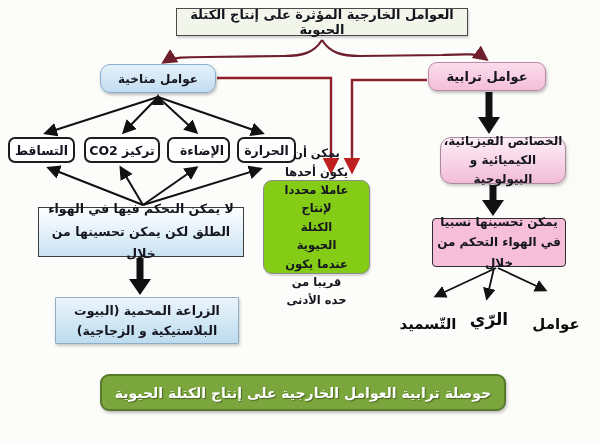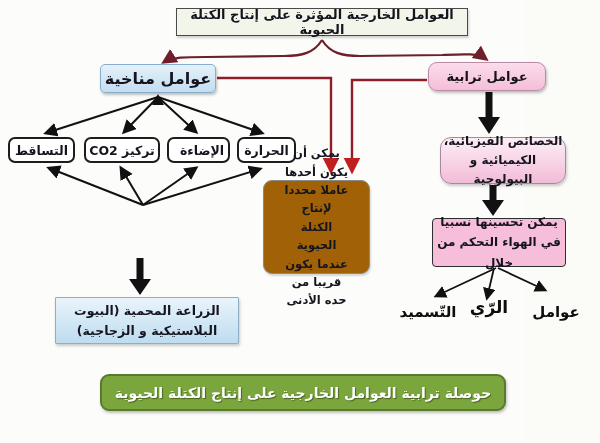--- a/index.html
+++ b/index.html
@@ -20,22 +20,22 @@
   }
   .title-box{
     left:176px;top:8px;width:292px;height:28px;
     background:#f2f5ea;border:1.6px solid #4a4a4a;
     font-size:13px;
     box-shadow:1px 2px 2px rgba(0,0,0,.18);
   }
   .climatic-box{
     left:100px;top:64px;width:116px;height:29px;
     background:linear-gradient(#e4f1fa,#c3ddf0);
-    border:1.4px solid #87aecf;border-radius:5px;
-    font-size:16px;
+    border:1.4px solid #87aecf;border-radius:10px;
+    font-size:12px;
     box-shadow:1px 2px 3px rgba(0,0,0,.25);
   }
   .soil-box{
     left:428px;top:62px;width:118px;height:29px;
     background:linear-gradient(#fbdcec,#f4bfd8);
     border:1.4px solid #bb8aa5;border-radius:9px;
     font-size:13px;
     box-shadow:1px 2px 3px rgba(0,0,0,.25);
     text-align:center;
   }
@@ -43,21 +43,21 @@
     top:137px;height:26px;
     background:#ffffff;border:2px solid #1d1d1d;border-radius:7px;
     font-size:12.5px;
   }
   .factor-precip{left:8px;width:67px;}
   .factor-co2{left:84px;width:76px;}
   .factor-light{left:167px;width:63px;padding-left:7px;}
   .factor-heat{left:237px;width:59px;}
   .limiting-box{
     left:263px;top:180px;width:107px;height:94px;
-    background:#a16207;border:1.6px solid #8a8a8a;border-radius:9px;
+    background:#84cc16;border:1.6px solid #8a8a8a;border-radius:9px;
     font-size:11.5px;line-height:1.6;padding:3px 20px;
     box-shadow:1px 2px 2px rgba(0,0,0,.15);
   }
   .control-box{
     left:38px;top:207px;width:206px;height:50px;
     background:linear-gradient(#fefefe,#c9e2f2);
     border:1.3px solid #3c3c3c;
     font-size:12.5px;line-height:1.8;
   }
   .greenhouse-box{
@@ -75,21 +75,21 @@
     box-shadow:1px 2px 3px rgba(0,0,0,.2);
   }
   .improve-box{
     left:432px;top:218px;width:134px;height:49px;
     background:#f6bed9;
     border:1.3px solid #2e2e2e;border-radius:4px;
     font-size:12px;line-height:1.7;
   }
   .method{
     position:absolute;z-index:2;direction:rtl;text-align:center;
-    font-weight:900;color:#0c0c0c;
+    font-weight:900;color:#0c0c0c;margin-top:12px;
   }
   .method-tasmid{left:392px;top:303px;width:72px;font-size:15px;}
   .method-rayy{left:466px;top:297px;width:46px;font-size:17px;}
   .method-harth{left:527px;top:303px;width:58px;font-size:15px;}
   .summary-box{
     left:100px;top:374px;width:406px;height:37px;
     background:#7ba63d;border:2.4px solid #587a2c;border-radius:9px;
     color:#ffffff;font-size:14px;
     text-shadow:1px 1px 1px rgba(40,60,10,.6);
     box-shadow:1px 2px 3px rgba(0,0,0,.25);
@@ -160,20 +160,21 @@
 
   <div class="box soil-box">عوامل ترابية</div>
 
   <div class="box factor-box factor-precip">التساقط</div>
   <div class="box factor-box factor-co2">تركيز CO2</div>
   <div class="box factor-box factor-light">الإضاءة</div>
   <div class="box factor-box factor-heat">الحرارة</div>
 
   <div class="box limiting-box">يمكن أن يكون أحدها عاملا محددا لإنتاج الكتلة الحيوية عندما يكون قريبا من حده الأدنى</div>
 
+  <div class="box control-box">لا يمكن التحكم فيها في الهواء الطلق لكن يمكن تحسينها من خلال</div>
 
   <div class="box greenhouse-box">الزراعة المحمية (البيوت البلاستيكية و الزجاجية)</div>
 
   <div class="box properties-box">الخصائص الفيزيائية، الكيميائية و البيولوجية</div>
 
   <div class="box improve-box">يمكن تحسينها نسبيا في الهواء التحكم من خلال</div>
 
   <span class="method method-tasmid">التّسميد</span>
   <span class="method method-rayy">الرّي</span>
   <span class="method method-harth">عوامل</span>

